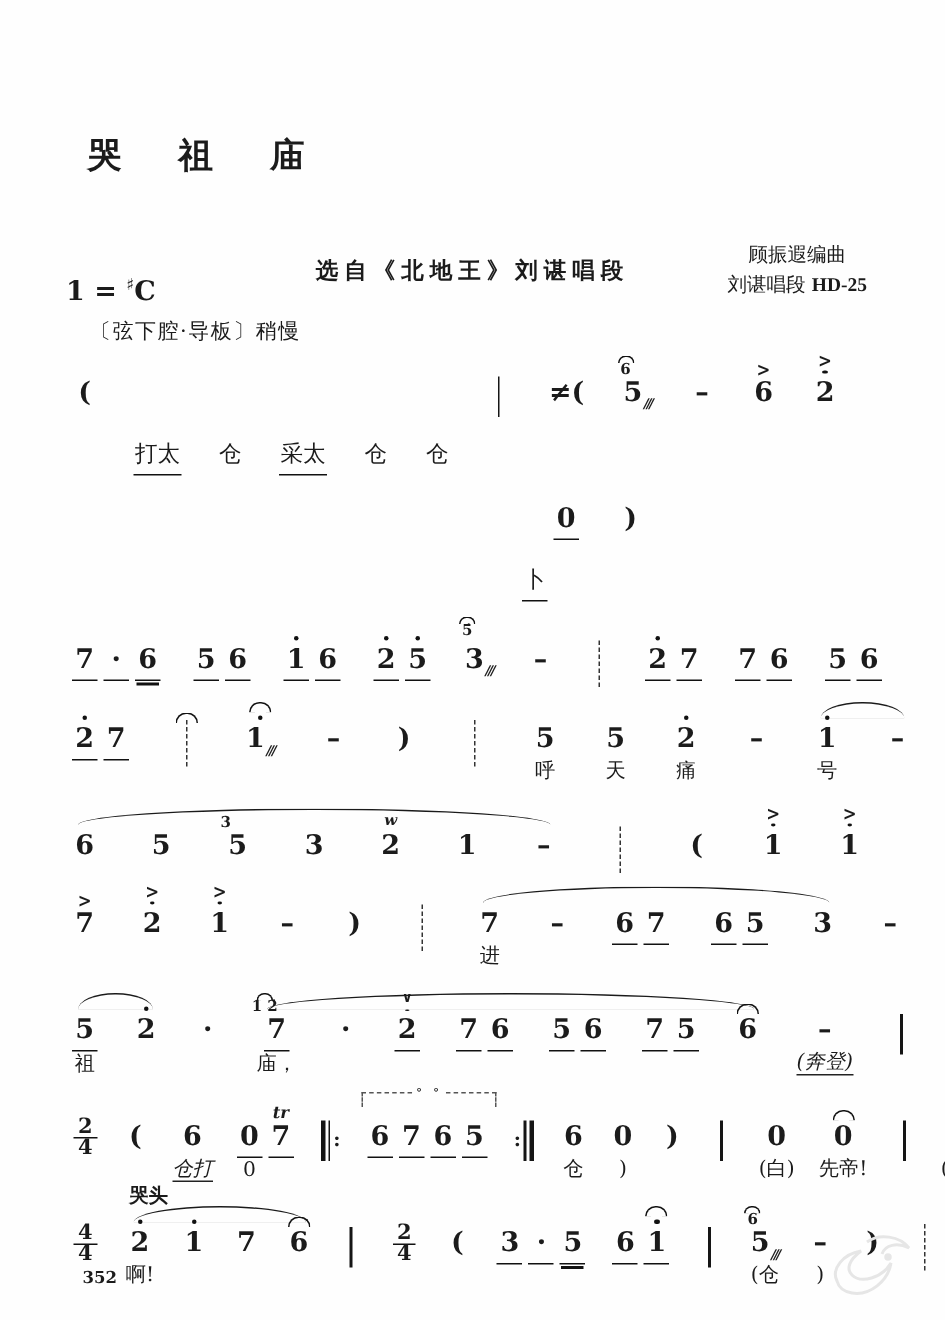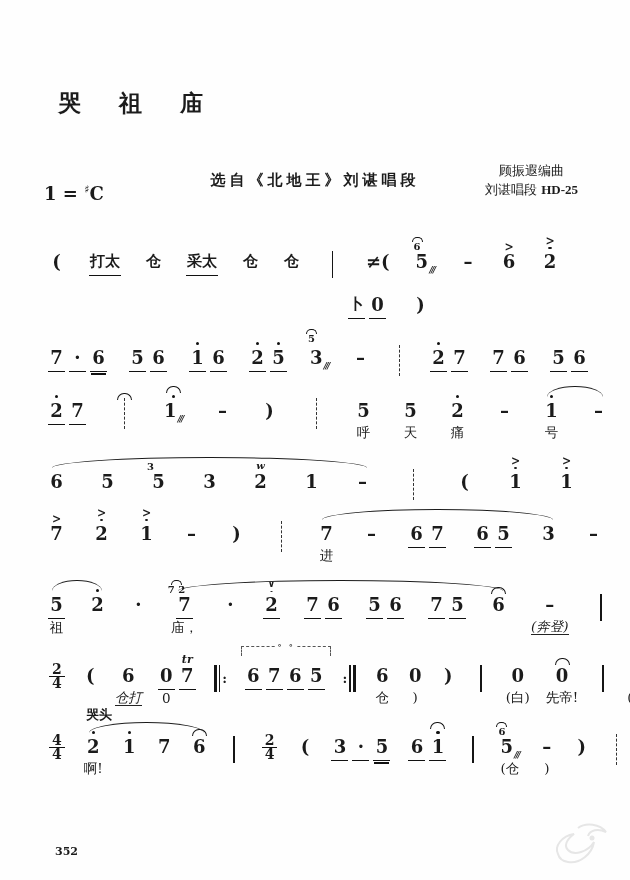--- a/index.html
+++ b/index.html
@@ -24,21 +24,21 @@
   .mline.sub{margin-top:-10px;}
   .mlabel{position:absolute;top:-15px;left:38px;font-size:13px;font-weight:600;}
   .mrow{position:relative;display:flex;align-items:flex-start;}
   .tok{display:flex;flex-direction:column;align-items:center;margin-left:var(--sp);}
   .tok.j{margin-left:4px;}
   .mrow .tok:first-child{margin-left:0;}
   .tok.pad{width:34px;}
   .top{height:15px;display:flex;flex-direction:column;justify-content:flex-end;align-items:center;gap:1px;}
   .mid{height:24px;min-width:15px;padding:0 1px;display:flex;align-items:flex-start;justify-content:center;
        font-size:18px;font-weight:bold;line-height:22px;position:relative;}
-  .mid.cjk{font-size:15px;font-weight:700;line-height:21px;}
+  .mid.cjk{font-size:15px;font-weight:400;line-height:21px;margin-top:41px;}
   .mid.u1{border-bottom:1.7px solid #111;}
   .mid.u2{border-bottom:1.7px solid #111;}
   .mid.u2::after{content:"";position:absolute;left:1px;right:1px;bottom:-4px;height:1.7px;background:#111;}
   .bot{height:18px;display:flex;flex-direction:column;align-items:center;justify-content:flex-start;}
   .lyric{font-size:13.5px;white-space:nowrap;line-height:16px;}
   .lyric.lyu{border-bottom:1.3px solid #222;font-style:italic;}
   .odot{width:3.2px;height:3.2px;background:#111;border-radius:50%;margin:1px auto 2px;}
   .accent{font-size:11px;font-weight:bold;line-height:9px;transform:scaleY(1.15);}
   .fm{width:13px;height:6px;border:1.5px solid #111;border-bottom:none;border-radius:13px 13px 0 0;}
   .fm.gfm{width:9px;height:4px;border-width:1.2px;}
@@ -78,20 +78,21 @@
   <div class="title">哭祖庙</div>
   <div class="subtitle">选自《北地王》刘谌唱段</div>
 
   <div class="credits">
     <div>顾振遐编曲</div>
     <div><span>刘谌唱段</span> <b>HD-25</b></div>
   </div>
 
   <div class="keysig"><span>1 = </span><sup>♯</sup><span>C</span></div>
 
+  <div class="tempo">〔弦下腔·导板〕稍慢</div>
 
   <div class="score">
       <div class="mline nolyr" style="--sp: 24px;">
         <div class="mrow">
           <div class="tok">
             <div class="top"></div>
             <div class="mid">
               <span>(</span>
             </div>
           </div>
@@ -664,21 +665,21 @@
             <div class="top"></div>
             <div class="mid">
               <span>·</span>
             </div>
             <div class="bot"></div>
           </div>
           <div class="tok">
             <div class="top">
               <div class="gwrap">
                 <div class="fm gfm"></div>
-                <div class="gtxt">7 2̇</div>
+                <div class="gtxt">1 2̇</div>
               </div>
             </div>
             <div class="mid u1">
               <span>7</span>
             </div>
             <div class="bot">
               <div class="lyric">庙，</div>
             </div>
           </div>
           <div class="tok">

